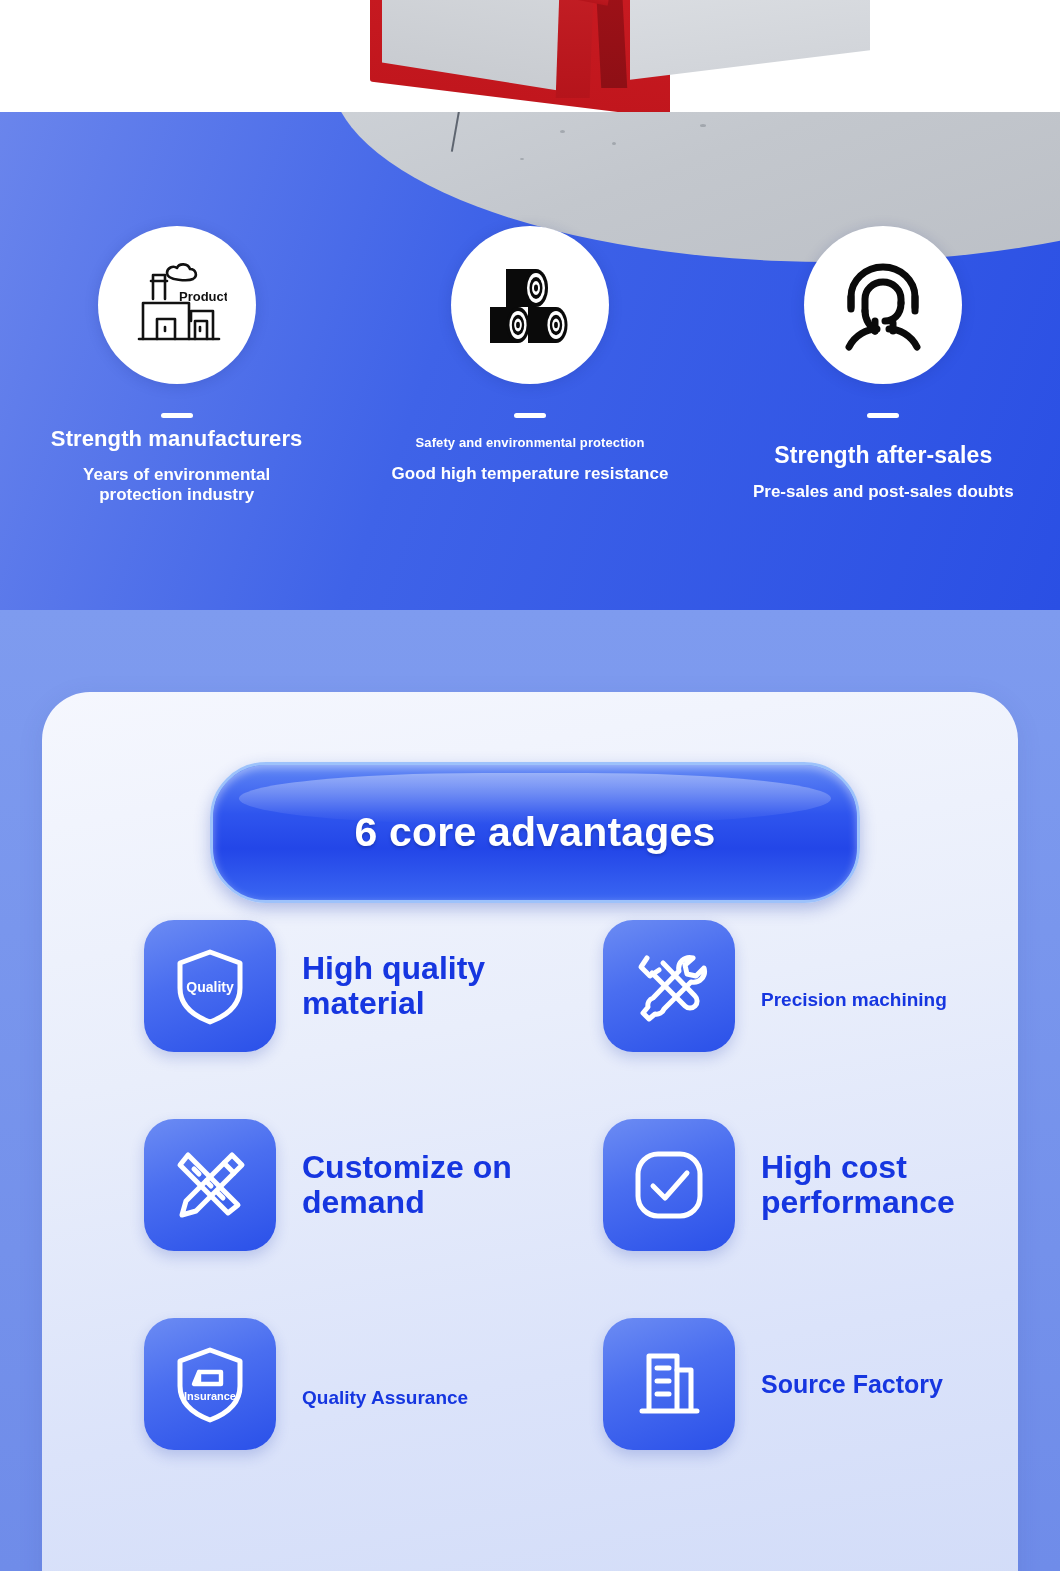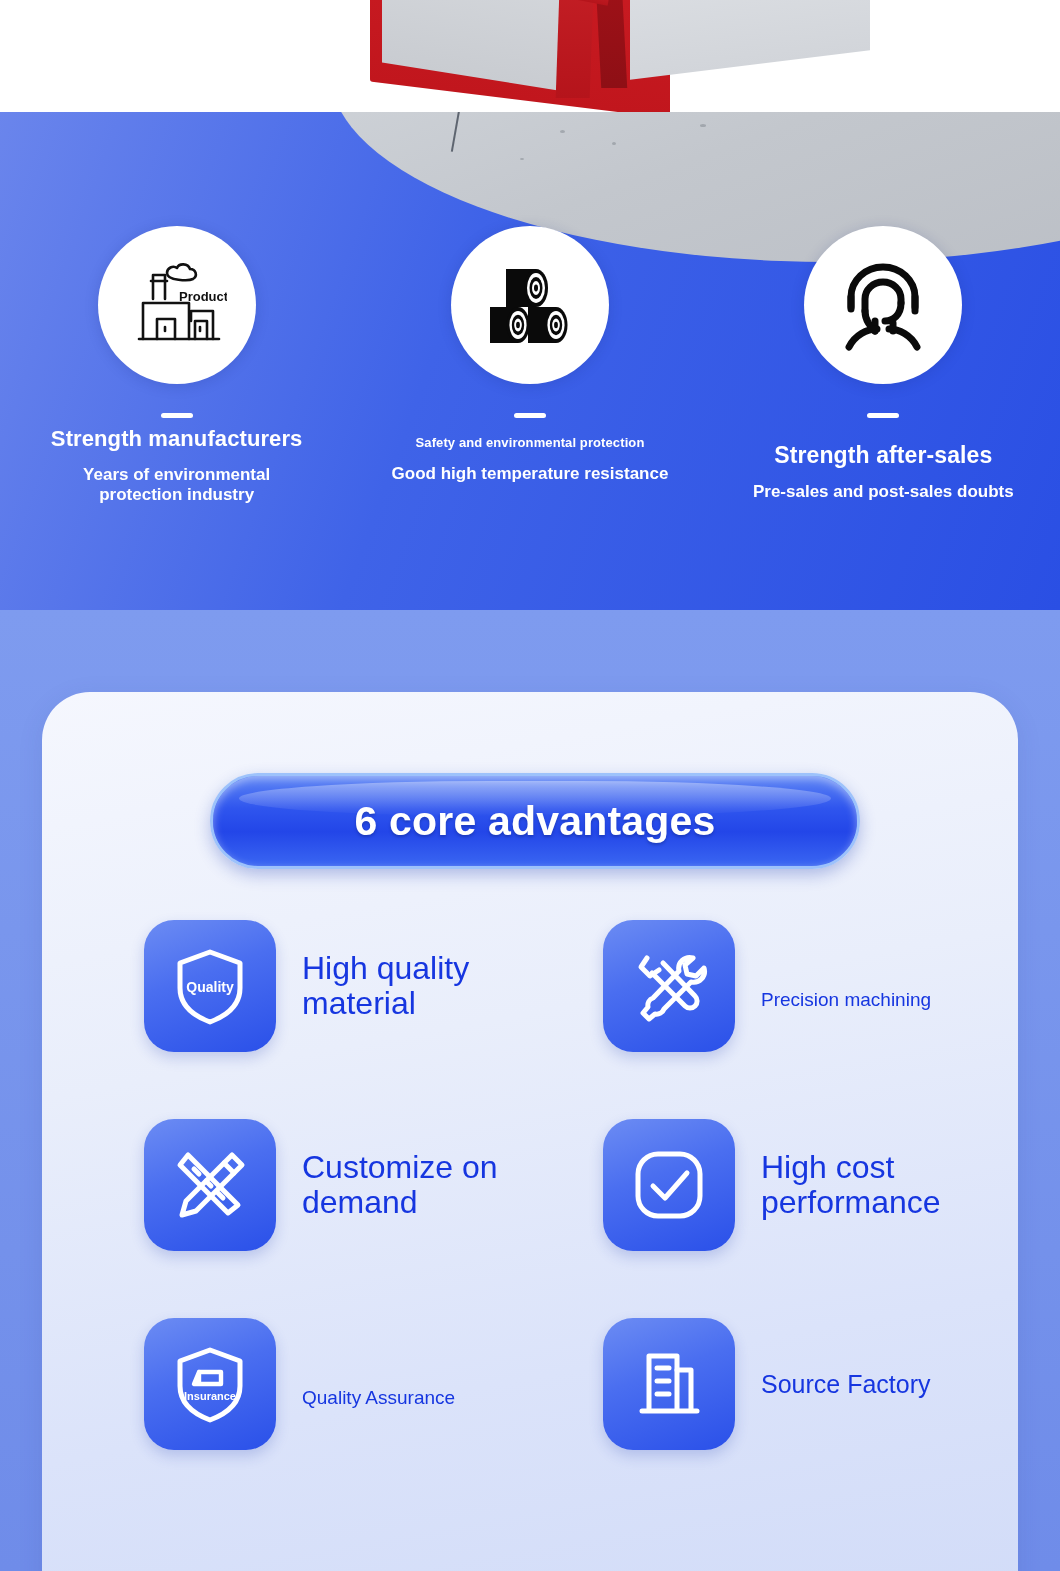--- a/index.html
+++ b/index.html
@@ -95,21 +95,21 @@
   }
   #advantage-card {
     position:absolute; left:42px; top:82px; width:976px; height:900px;
     background:linear-gradient(170deg,#f5f7fe 0%,#e9eefb 38%,#dbe3fa 72%,#d2dcf8 100%);
     border-radius:48px 48px 0 0;
     box-shadow:0 6px 26px rgba(40,60,140,.10);
   }
 
   
   #advantages-pill-wrap {
-    position:absolute; left:168px; top:81px; width:650px; height:96px;
+    position:absolute; left:168px; top:70px; width:650px; height:141px;
   }
   #advantages-pill {
     width:100%; height:100%;
     border-radius:56px;
     background:linear-gradient(180deg,#5f86f5 0%,#2f55ee 36%,#2346e8 62%,#3a66f2 100%);
     border:3px solid #9dc2fb;
     box-shadow:0 6px 16px rgba(30,60,180,.30), inset 0 3px 9px rgba(255,255,255,.42);
     display:flex; align-items:center; justify-content:center;
     position:relative; overflow:hidden;
   }
@@ -137,21 +137,21 @@
   .adv-icon {
     width:132px; height:132px; flex:0 0 132px;
     border-radius:30px;
     background:linear-gradient(160deg,#6c8cf3 0%,#4a6ef0 42%,#2a50e9 100%);
     display:flex; align-items:center; justify-content:center;
     box-shadow:0 6px 14px rgba(40,70,180,.22);
     position:relative;
   }
   .adv-label {
     margin-left:26px;
-    color:#1636e0; font-weight:normal; line-height:1.08;
+    color:#1636e0; font-weight:bold; line-height:1.08;
   }
   .sz-lg { font-size:32px; }
   .sz-md { font-size:25px; }
   .sz-sm { font-size:19px;margin-top:28px; }
 
   svg { display:block; }
 </style>
 </head>
 <body>
 

